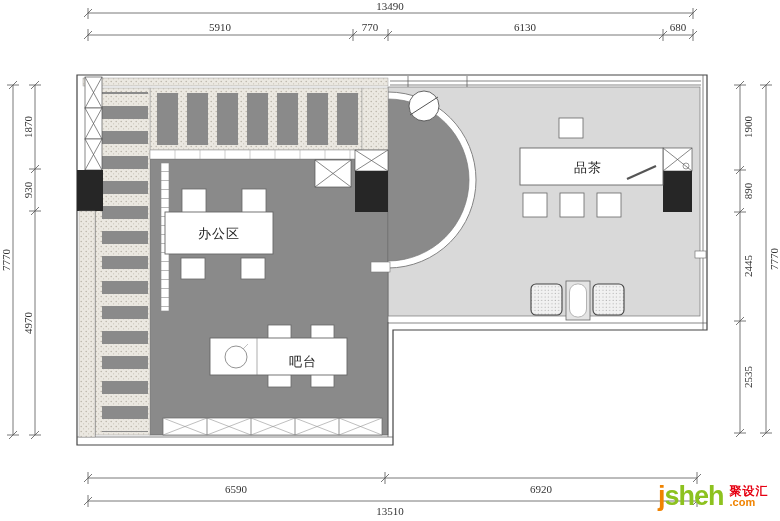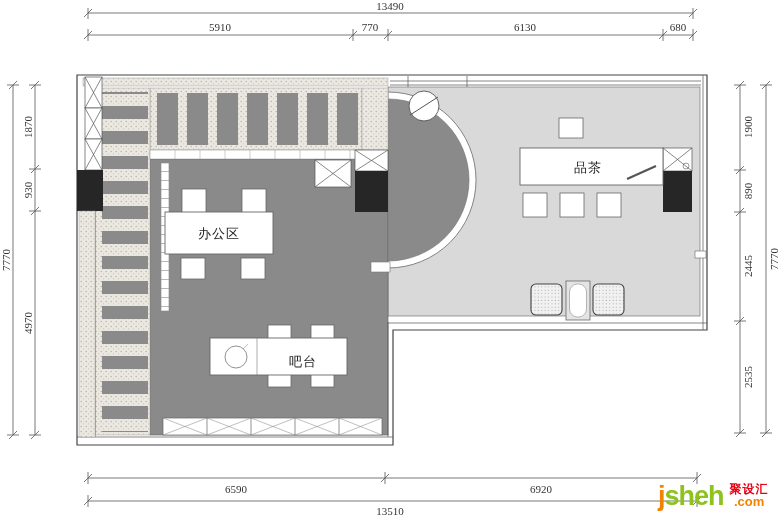--- a/index.html
+++ b/index.html
@@ -9,21 +9,21 @@
   text{font-family:"Liberation Serif", serif;fill:#333;}
   .dim{font-size:11px;}
   .room{font-size:13px;fill:#1a1a1a;letter-spacing:1px;}
   #logo{position:absolute;left:658px;top:468px;width:122px;height:40px;
         display:flex;align-items:flex-end;font-family:"Liberation Sans", sans-serif;}
   #logo .big{font-size:27px;font-weight:bold;line-height:0.9;letter-spacing:-1px;}
   #logo .j{color:#f08300;}
   #logo .sheh{color:#8dc21f;}
   #logo .stack{display:flex;flex-direction:column;margin-left:6px;line-height:1;}
   #logo .cn{color:#e60012;font-size:12px;font-weight:bold;letter-spacing:1px;}
-  #logo .tld{color:#f08300;font-size:13px;font-weight:bold;text-align:center;}
+  #logo .tld{color:#f08300;font-size:11px;font-weight:bold;}
 </style>
 </head>
 <body>
 
 <div id="stage">
 <svg width="780" height="521" viewBox="0 0 780 521">
   <defs>
     <pattern id="stip" width="5" height="5" patternUnits="userSpaceOnUse">
       <rect width="5" height="5" fill="#ebe8e1"></rect>
       <circle cx="1.2" cy="1.5" r="0.7" fill="#b4afa3"></circle>

